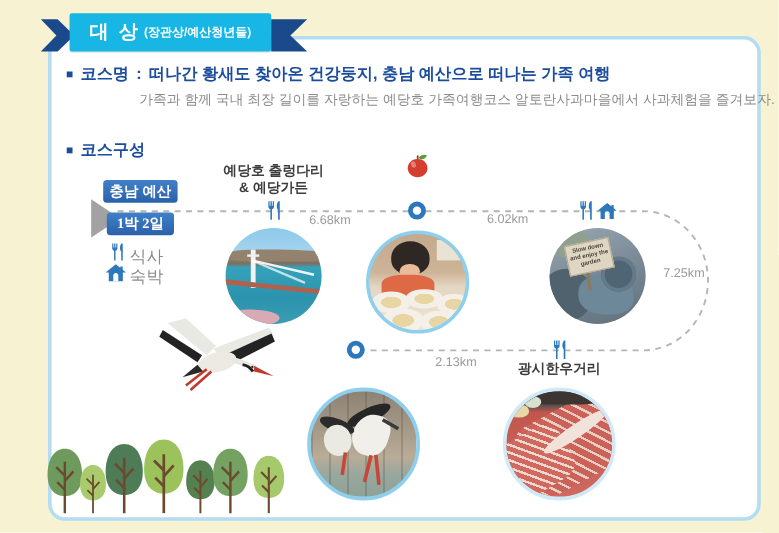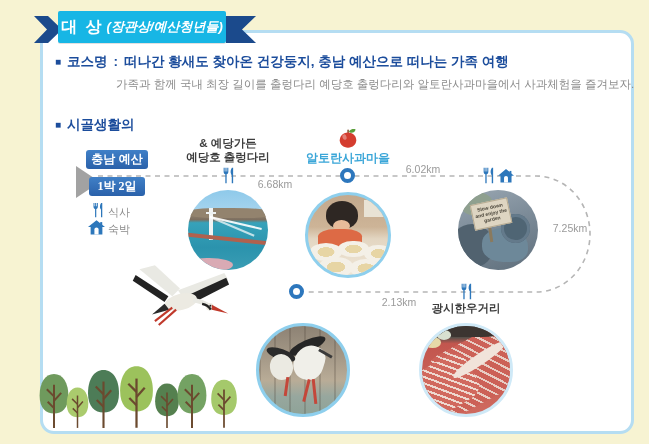--- a/index.html
+++ b/index.html
@@ -4,32 +4,32 @@
 <style>
   html,body{margin:0;padding:0;}
   body{font-family:"Liberation Sans","DejaVu Sans",sans-serif;}
   .stage{position:relative;width:649px;height:444px;background:#f7f3d2;overflow:hidden;}
   .abs{position:absolute;}
   
   .card{left:40px;top:30px;width:588px;height:398px;background:#fff;border:3px solid #b5ddf2;border-radius:14px;}
   
   .ribbon-box{left:58px;top:11px;width:168px;height:32px;background:#17b6e5;display:flex;align-items:center;justify-content:center;gap:3px;border-radius:2px;box-shadow:0 1px 0 rgba(0,0,0,.12);}
   .ribbon-title{color:#fff;font-weight:bold;font-size:16px;letter-spacing:2px;}
-  .ribbon-sub{color:#fff;font-weight:bold;font-size:13px;font-style:italic;}
+  .ribbon-sub{color:#fff;font-weight:bold;font-size:10px;}
   .rib-svg{overflow:visible;}
   
   .h-row{display:flex;align-items:baseline;gap:6px;color:#1c4d9c;font-weight:bold;font-size:13.5px;}
   .h-bullet{font-size:10px;transform:translateY(-1px);}
   .desc{color:#8b8b8b;font-size:11.5px;line-height:15px;}
   
   .badge{background:linear-gradient(#4080c7,#2a61aa);color:#fff;font-weight:bold;font-size:12px;border-radius:3px;display:flex;align-items:center;justify-content:center;}
   .badge-region{left:86px;top:150px;width:62px;height:19px;}
   .badge-duration{left:89px;top:177px;width:56px;height:19px;font-family:Liberation Serif, serif;}
   
-  .legend-label{color:#8b8b8b;font-size:11px;}
+  .legend-label{color:#8b8b8b;font-size:14px;}
   .stop-label{width:120px;text-align:center;font-weight:bold;font-size:11.5px;color:#3d3d3d;line-height:14px;}
   .stop-label.blue{color:#3aa6d8;font-size:12px;}
   .km{color:#9a9a9a;font-size:10.5px;text-align:center;}
   .ring{width:15px;height:15px;border:4.5px solid #2d77bd;border-radius:50%;background:#fff;box-sizing:border-box;}
   .icon-blue{color:#2d77bb;}
   
   .photo{border-radius:50%;overflow:hidden;}
   .photo>div{position:absolute;}
   .ph-ring{border:3px solid #8ecfed;}
   .ph-ring2{border:3px solid #cfe9f7;}
@@ -139,77 +139,76 @@
     <polygon points="0,3 30,3 16,16.5 30,30 0,30" fill="#1b4a8c"></polygon>
   </svg>
 
   <div class="abs h-row" style="left:55px;top:53px">
     <span class="h-bullet">■</span>
     <span>코스명</span>
     <span>:</span>
     <span>떠나간 황새도 찾아온 건강둥지, 충남 예산으로 떠나는 가족 여행</span>
   </div>
   <div class="abs desc" style="left:116px;top:77px">
-    <div>가족과 함께 국내 최장 길이를 출렁다리 예당호 출렁다리와 알토란사과마을에서 사과체험을 즐겨보자.</div>
+    <div>가족과 함께 국내 최장 길이를 자랑하는 예당호 가족여행코스 알토란사과마을에서 사과체험을 즐겨보자.</div>
   </div>
 
   <div class="abs h-row" style="left:55px;top:116px">
     <span class="h-bullet">■</span>
-    <span>시골생활의</span>
+    <span>코스구성</span>
   </div>
 
   <div class="abs badge badge-region">충남 예산</div>
   <div class="abs badge badge-duration">1박 2일</div>
 
   <svg class="abs icon-blue" style="left:92px;top:202px" width="12" height="16">
       <use href="#sym-utensils"></use>
     </svg>
   <div class="abs legend-label" style="left:108px;top:205px">식사</div>
   <svg class="abs icon-blue" style="left:88px;top:220px" width="17" height="15">
       <use href="#sym-house"></use>
     </svg>
   <div class="abs legend-label" style="left:108px;top:222px">숙박</div>
 
   <div class="abs stop-label" style="left:168px;top:136px">
+    <div>예당호 출렁다리</div>
     <div>&amp; 예당가든</div>
-    <div>예당호 출렁다리</div>
   </div>
   <svg class="abs icon-blue" style="left:222px;top:167px" width="13" height="17">
       <use href="#sym-utensils"></use>
     </svg>
   <div class="abs photo ph-bridge" style="left:188px;top:190px;width:80px;height:80px">
     <div class="mtn"></div>
     <div class="tw"></div>
     <div class="twb"></div>
     <div class="cb1"></div>
     <div class="cb2"></div>
     <div class="dk"></div>
     <div class="fl"></div>
   </div>
 
   <div class="abs km" style="left:248px;top:178px;width:54px">6.68km</div>
 
   <svg class="abs" style="left:336px;top:127px" width="24" height="22">
       <use href="#sym-apple"></use>
     </svg>
-  <div class="abs stop-label blue" style="left:288px;top:151px">알토란사과마을</div>
   <div class="abs ring" style="left:340px;top:168px"></div>
   <div class="abs photo ph-apple ph-ring" style="left:305px;top:192px;width:80px;height:80px">
     <div class="wn"></div>
     <div class="hr"></div>
     <div class="fc"></div>
     <div class="sh"></div>
     <div class="pl" style="left:2%;top:60%;width:40%;height:22%"></div>
     <div class="pl" style="left:38%;top:57%;width:38%;height:21%"></div>
     <div class="pl" style="left:70%;top:62%;width:36%;height:22%"></div>
     <div class="pl" style="left:14%;top:78%;width:42%;height:24%"></div>
     <div class="pl" style="left:52%;top:80%;width:40%;height:24%"></div>
   </div>
 
-  <div class="abs km" style="left:396px;top:163px;width:54px">6.02km</div>
+  <div class="abs km" style="left:396px;top:177px;width:54px">6.02km</div>
 
   <svg class="abs icon-blue" style="left:482px;top:167px" width="13" height="17">
       <use href="#sym-utensils"></use>
     </svg>
   <svg class="abs icon-blue" style="left:498px;top:169px" width="16" height="14">
       <use href="#sym-house"></use>
     </svg>
   <div class="abs photo ph-snail" style="left:458px;top:190px;width:80px;height:80px">
     <div class="gr"></div>
     <div class="b1"></div>
@@ -227,21 +226,21 @@
     <div class="wg1"></div>
     <div class="bd1"></div>
     <div class="wg2"></div>
     <div class="bd2"></div>
     <div class="lg1"></div>
     <div class="lg2"></div>
     <div class="lg3"></div>
     <div class="bk"></div>
   </div>
 
-  <div class="abs km" style="left:372px;top:296px;width:54px">2.13km</div>
+  <div class="abs km" style="left:353px;top:296px;width:54px">2.13km</div>
 
   <svg class="abs icon-blue" style="left:460px;top:283px" width="13" height="17">
       <use href="#sym-utensils"></use>
     </svg>
   <div class="abs stop-label" style="left:406px;top:301px">광시한우거리</div>
   <div class="abs photo ph-beef ph-ring2" style="left:419px;top:323px;width:88px;height:88px">
     <div class="m1"></div>
     <div class="m2"></div>
     <div class="ft"></div>
     <div class="gr2"></div>

